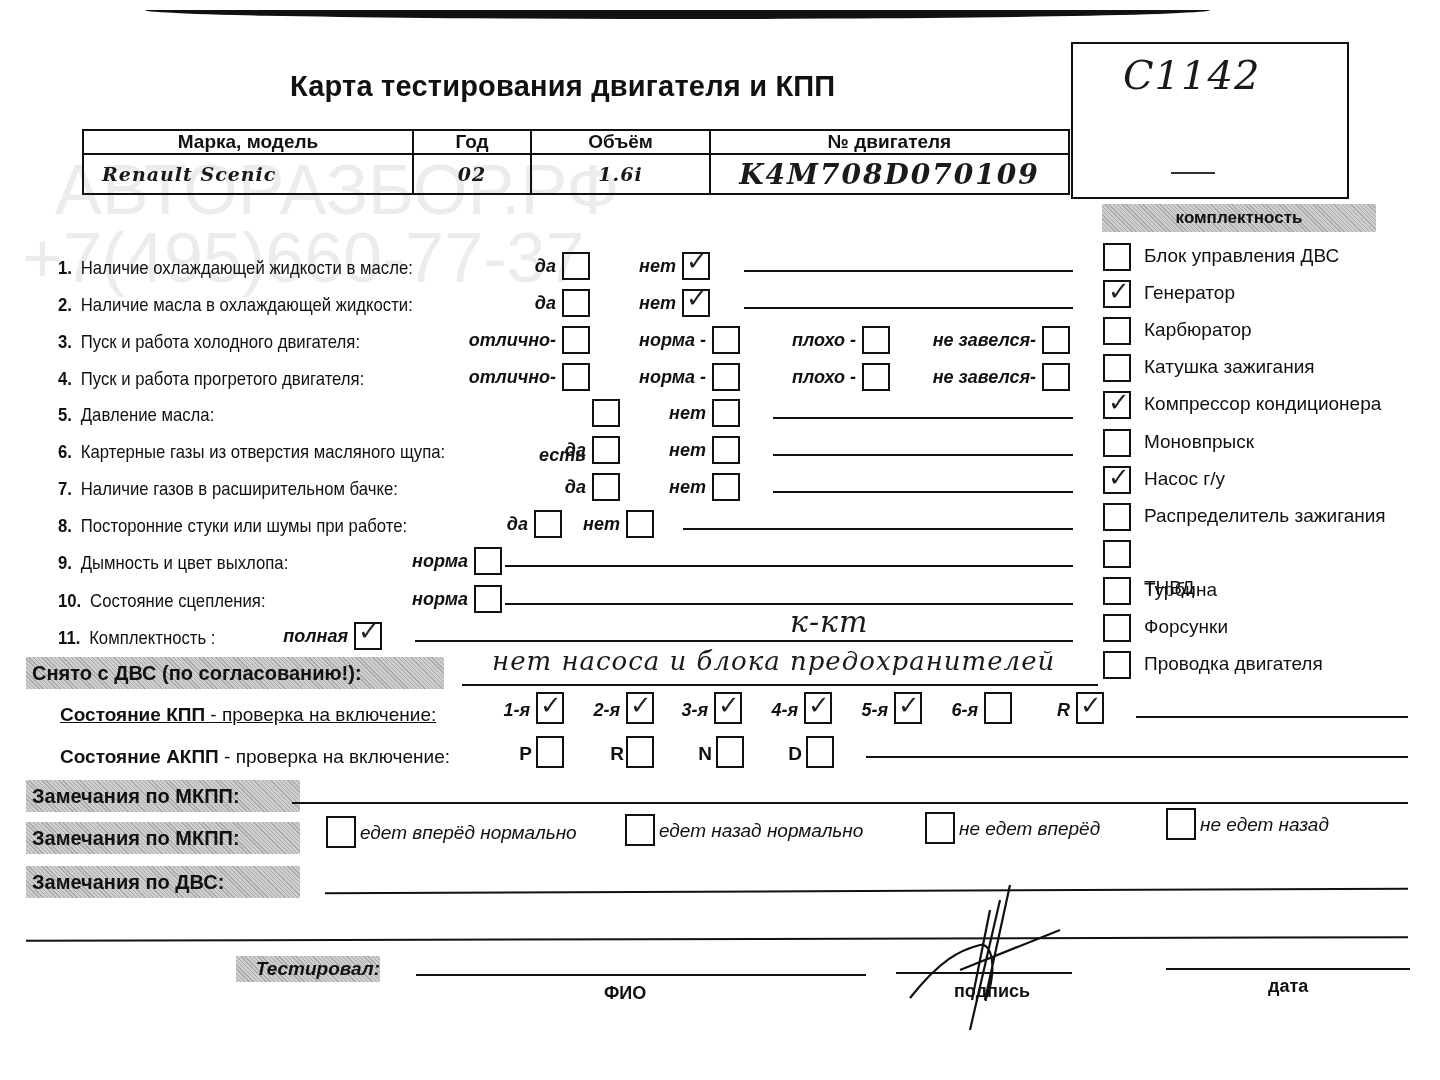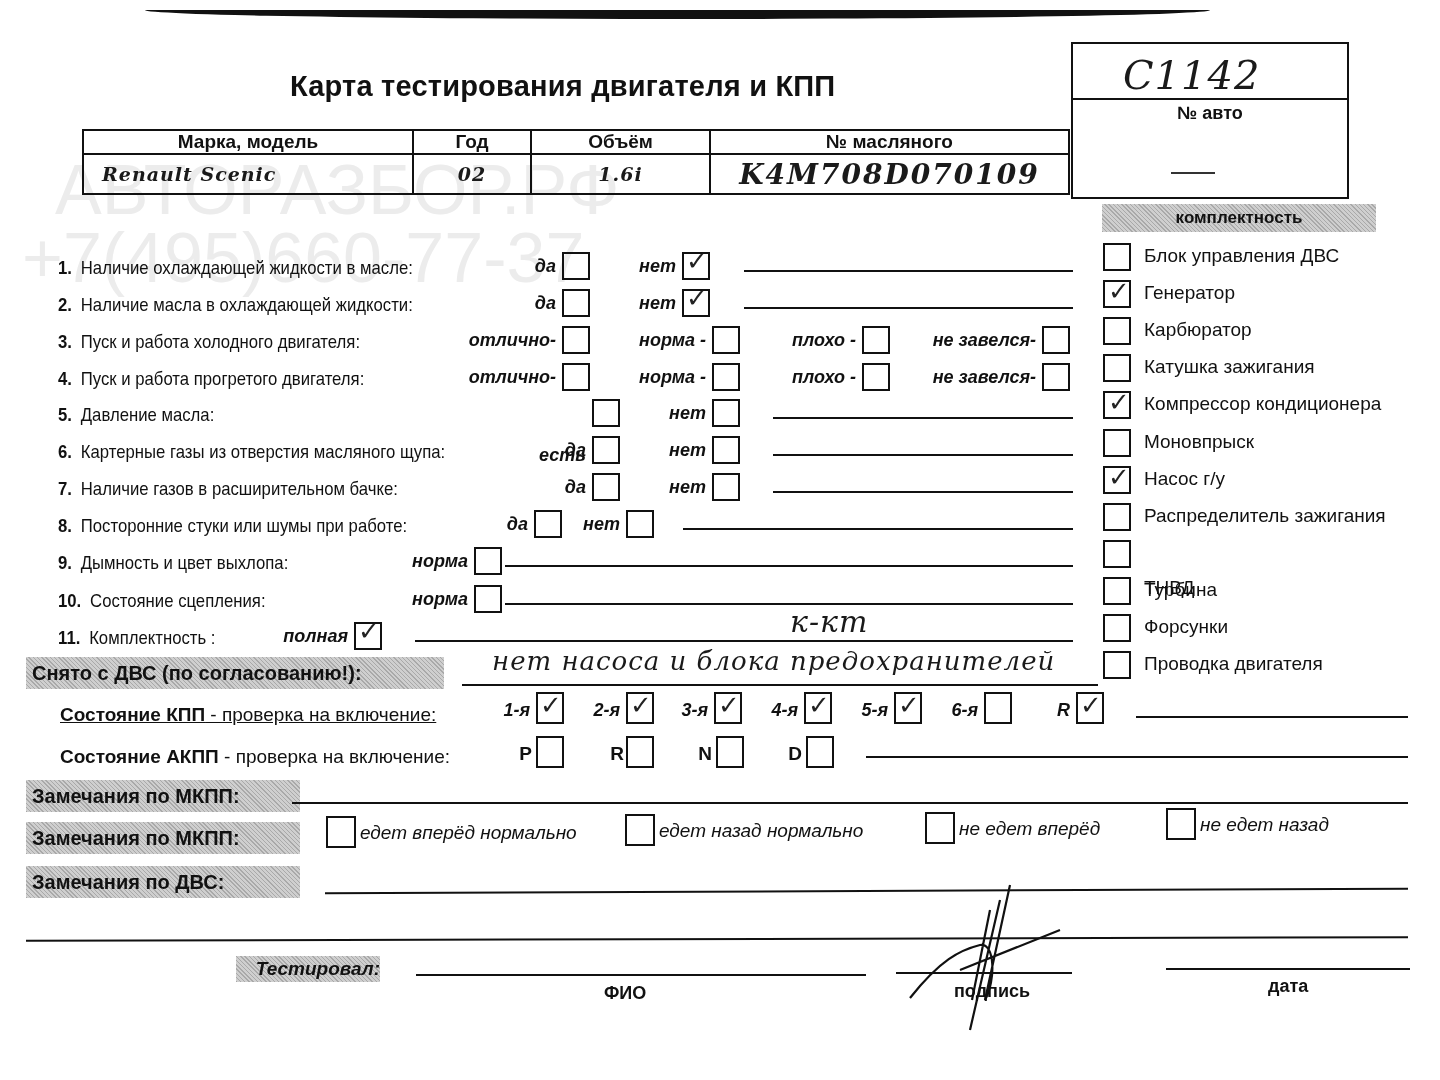--- a/index.html
+++ b/index.html
@@ -60,34 +60,33 @@
 <div class="abs watermark" style="left:22px; top:218px;">+7(495)660-77-37</div>
 
 <div class="abs title">Карта тестирования двигателя  и КПП</div>
 
 <table class="info">
   <tbody>
       <tr>
     <td style="width:328px">Марка, модель</td>
     <td style="width:116px">Год</td>
     <td style="width:177px">Объём</td>
-    <td style="width:357px">№ масляного</td>
+    <td style="width:357px">№ двигателя</td>
   </tr>
   <tr class="vals">
     <td class="hand" style="text-align:left;padding-left:18px;">Renault Scenic</td>
     <td class="hand">02</td>
     <td class="hand">1.6і</td>
     <td class="hand" style="font-size:28px;letter-spacing:2px;">K4M708D070109</td>
   </tr>
 </tbody>
   </table>
 
 <div class="abs autobox">
   <div class="num hand">C1142</div>
-  <div class="lab1">№ авто</div>
   <div class="dash"></div>
 </div>
 
 <div id="questions">
     <div class="abs q" style="left: 58px; top: 257px;"><b style="margin-right: 10px;">1.</b><span>Наличие охлаждающей жидкости в масле:</span></div>
     <div class="abs opt" style="top: 256px; right: 884px;">да</div>
     <div class="abs cbx" style="left: 562px; top: 252px;"></div>
     <div class="abs opt" style="top: 256px; right: 764px;">нет</div>
     <div class="abs cbx" style="left: 682px; top: 252px;"></div>
     <div class="tick" style="left: 686px; top: 248px;">✓</div>

